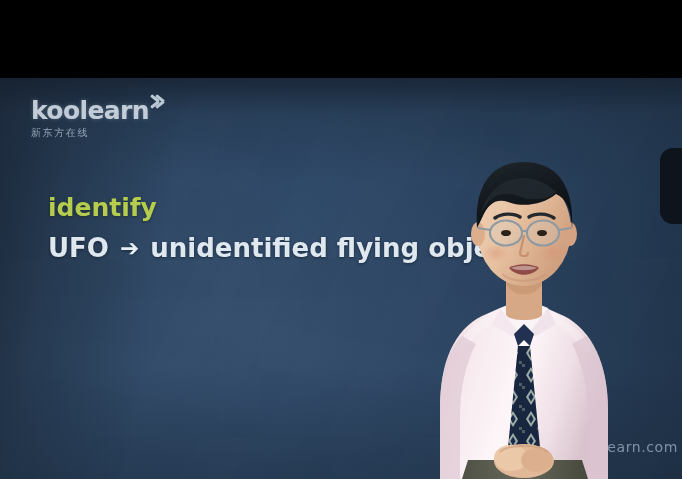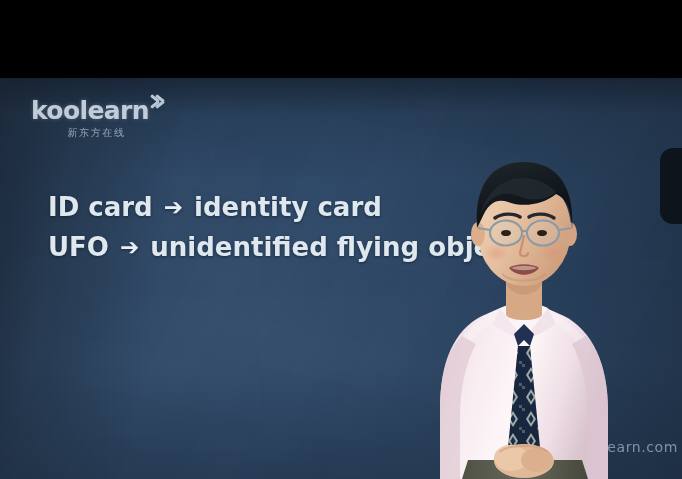--- a/index.html
+++ b/index.html
@@ -123,21 +123,21 @@
   }
   .logo-chevron .c1 { transform: rotate(38deg);  left: 0px;  top: 3px; }
   .logo-chevron .c2 { transform: rotate(-38deg); left: 0px;  top: 9px; }
   .logo-chevron .c3 { transform: rotate(38deg);  left: 5px;  top: 3px; }
   .logo-chevron .c4 { transform: rotate(-38deg); left: 5px;  top: 9px; }
   .logo-sub {
     font-family: "DejaVu Sans", sans-serif;
     font-size: 10px;
     letter-spacing: 1.6px;
     color: #b9c8d8;
-    text-align: center;
+    text-align: left;
     margin-top: 3px;
     margin-right: 4px;
     opacity: 0.85;
   }
 
   
   #slide-text {
     position: absolute;
     left: 48px; top: 110px;
     z-index: 14;
@@ -218,24 +218,22 @@
           <span class="c1"></span>
             <span class="c2"></span>
             <span class="c3"></span>
             <span class="c4"></span>
         </div>
       </div>
       <div class="logo-sub">新东方在线</div>
     </div>
 
     <div id="slide-text">
-
-      <div class="slide-line">
-        <span>ID card</span><span class="sp-sm"></span><span class="arrow">➔</span><span class="sp-sm"></span><span>identity card</span>
-      </div>
+      <div class="slide-line headword">identify</div>
+
 
       <div class="slide-line">
         <span>UFO</span><span class="sp-sm"></span><span class="arrow">➔</span><span class="sp-sm"></span><span>unidentified flying object</span>
       </div>
     </div>
 
     <div id="presenter">
       <svg width="286" height="401" viewBox="0 0 286 401" xmlns="http://www.w3.org/2000/svg">
         <defs>
           <linearGradient id="shirtG" x1="0" y1="0" x2="1" y2="0.3">

